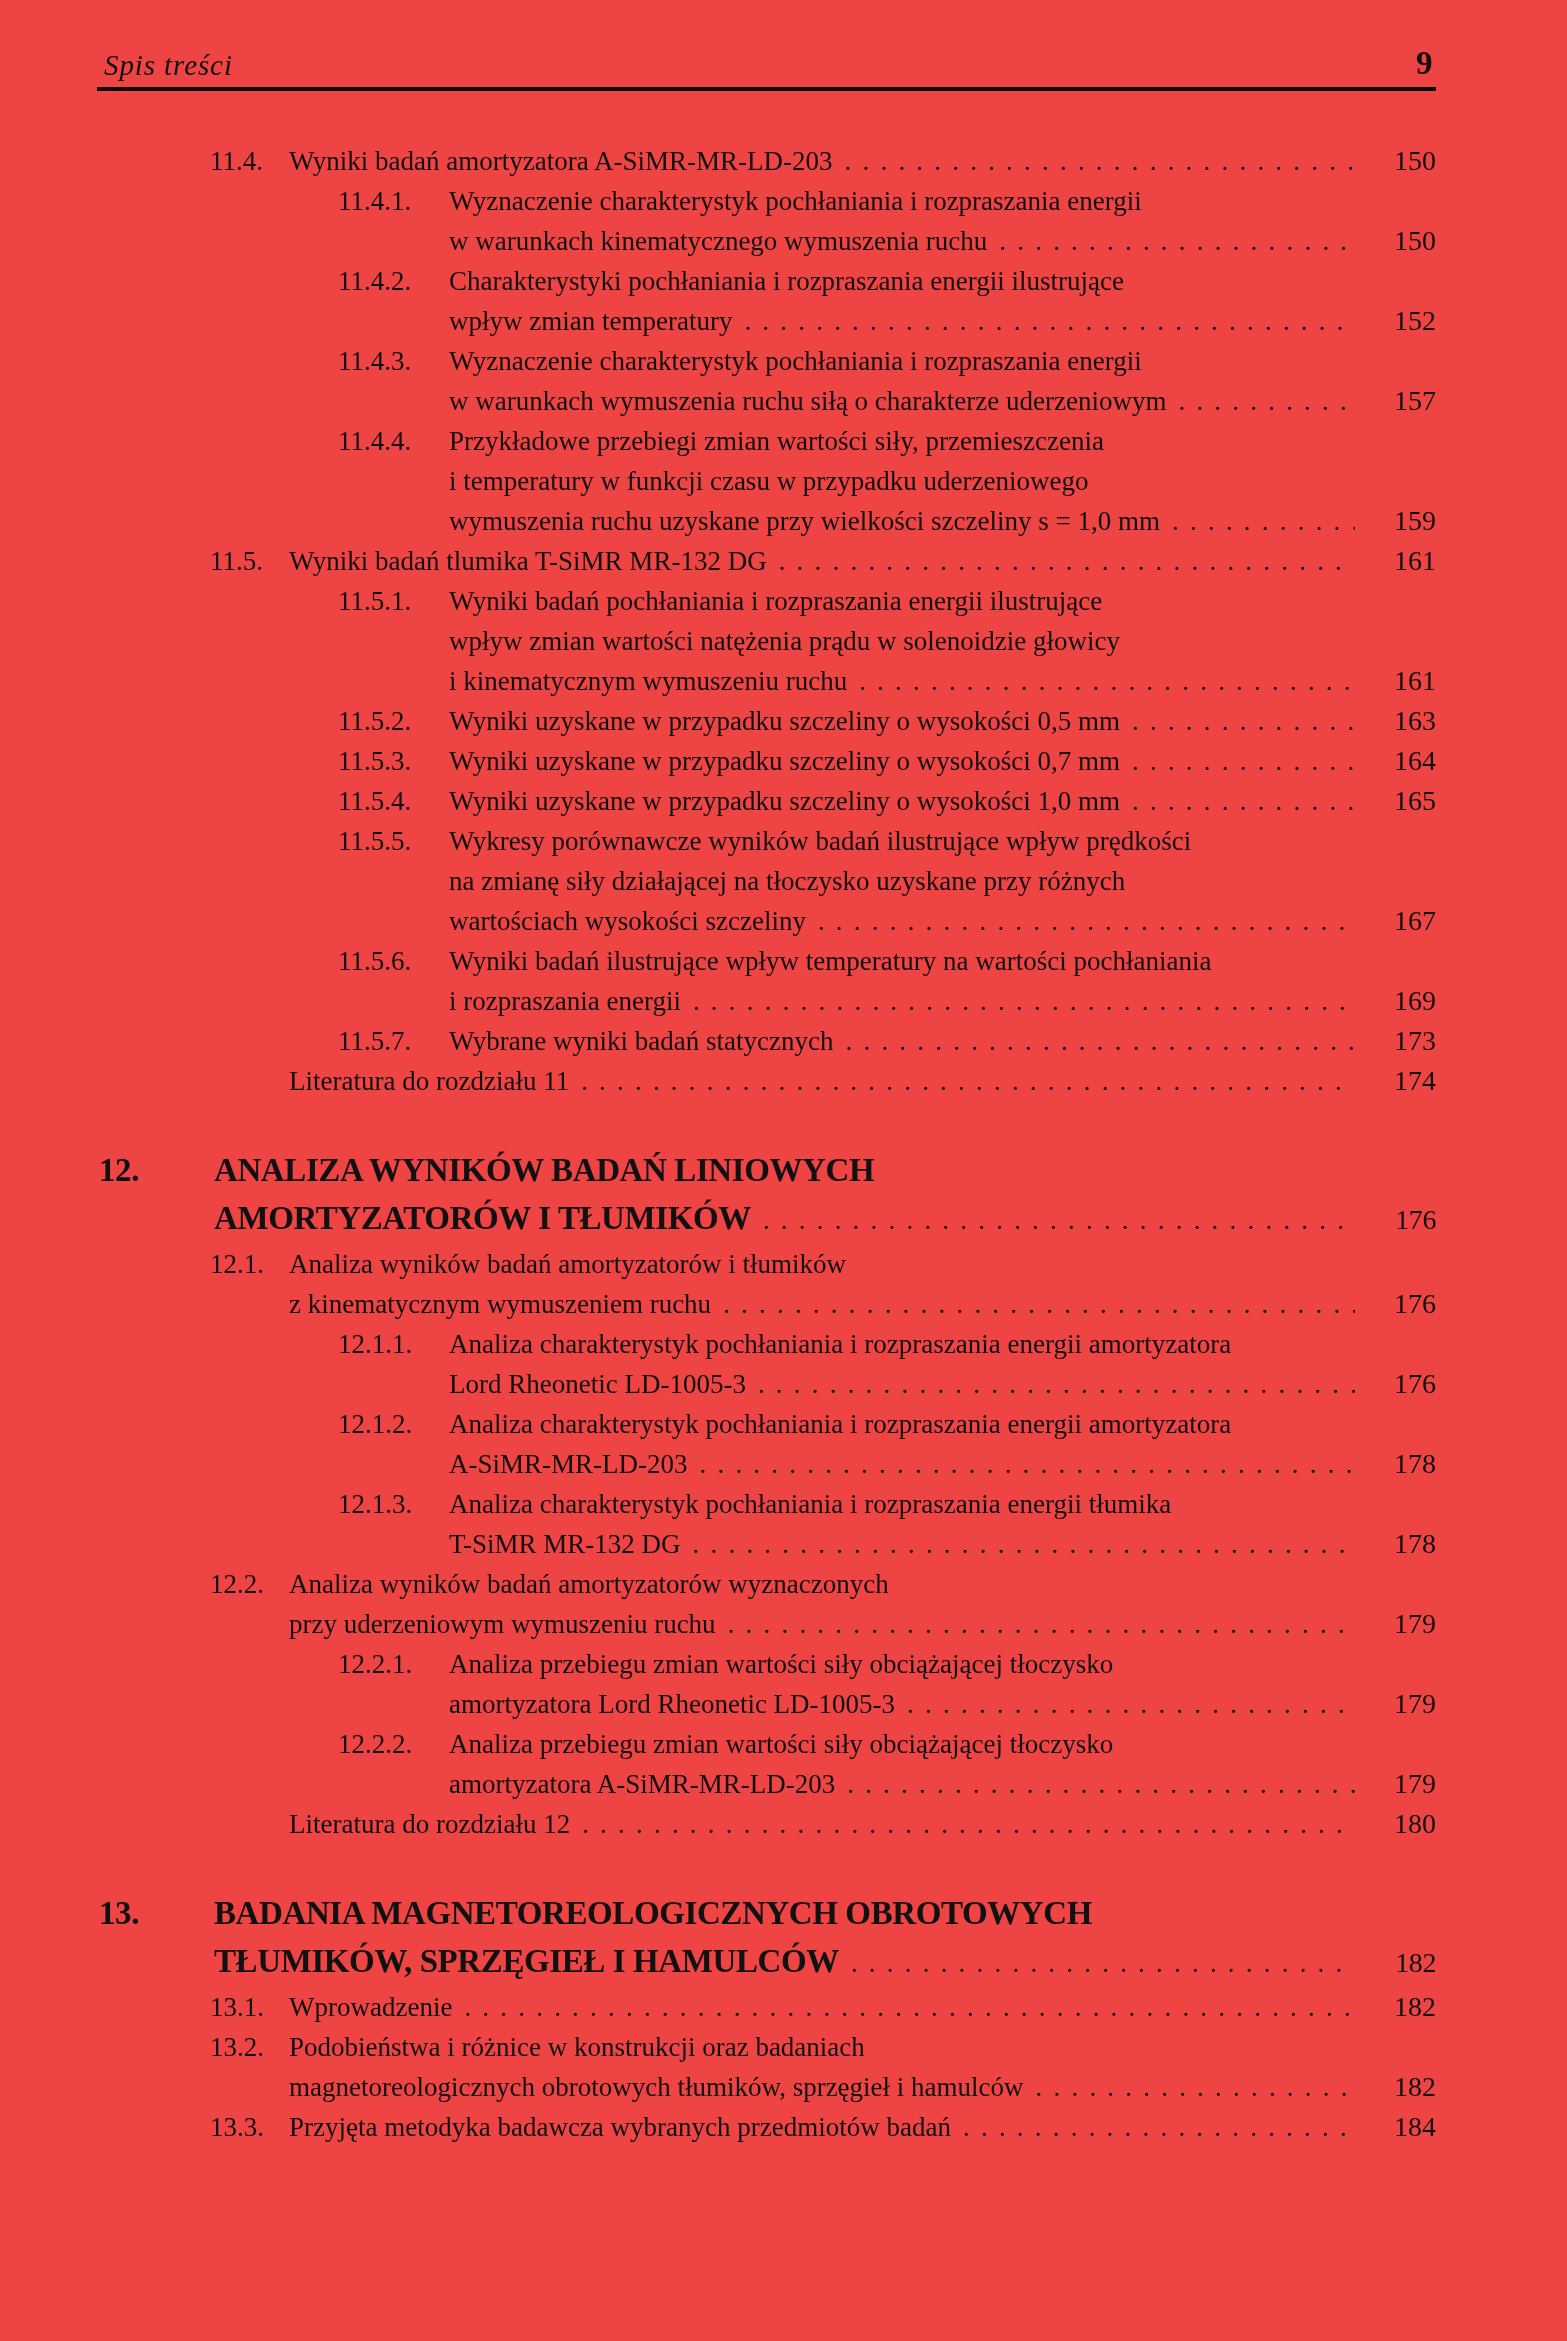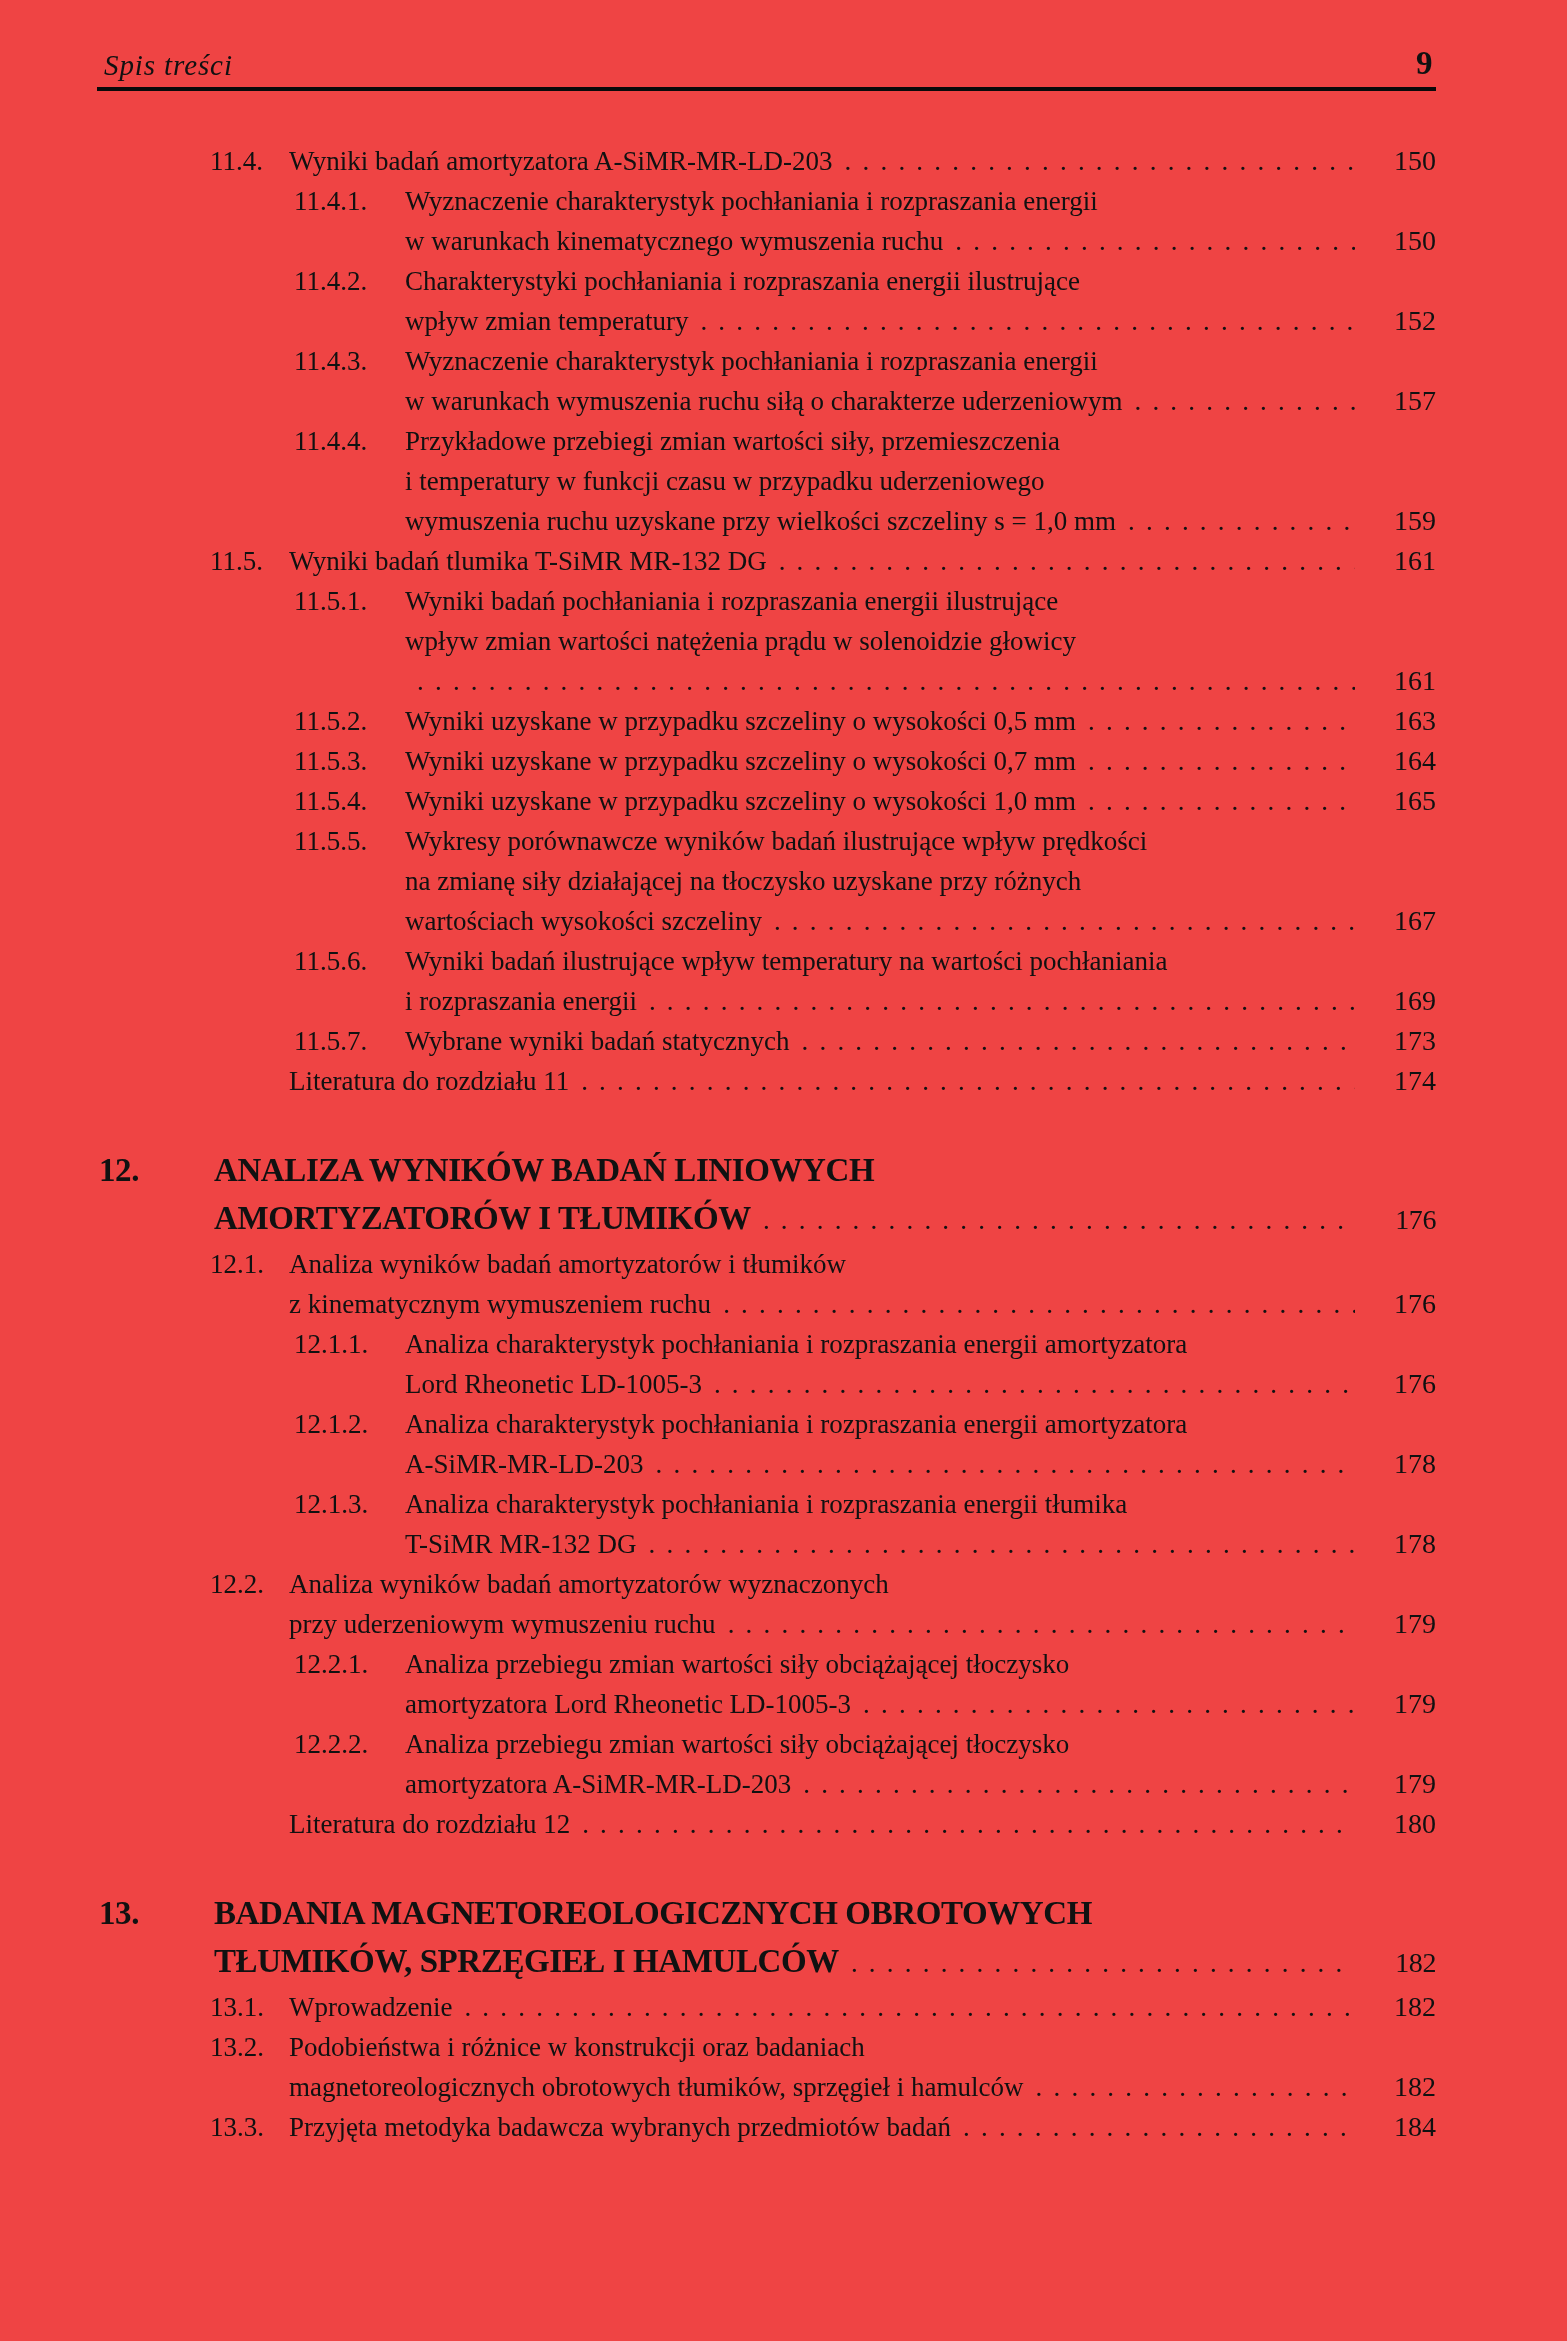--- a/index.html
+++ b/index.html
@@ -62,21 +62,21 @@
   }
   .leader::after{
     content:"........................................................................................................................";
   }
   
   .lvl-chapter{padding-left:99px;font-weight:bold;font-size:33px;line-height:48px;margin-top:45px;letter-spacing:-0.4px;gap:10px;}
   .lvl-chapter .label{width:105px;}
   .lvl-chapter .leader{letter-spacing:11.2px;}
   .lvl-section{padding-left:210px;}
   .lvl-section .label{width:79px;font-family:Liberation Serif, serif;}
-  .lvl-subsection{padding-left:294px;}
+  .lvl-subsection{padding-left:294px;margin-left:44px;}
   .lvl-subsection .label{width:111px;}
   .lvl-plain{padding-left:289px;}
 </style>
 </head>
 <body>
 
 <div class="page">
   <div class="header">
     <span class="header-title">Spis treści</span>
     <span class="header-page">9</span>
@@ -146,20 +146,21 @@
           </div>
         </div>
         <span class="page-col">161</span>
       </div>
       <div class="entry lvl-subsection">
         <span class="label">11.5.1.</span>
         <div class="text">
           <div class="line"><span class="line-text">Wyniki badań pochłaniania i rozpraszania energii ilustrujące</span></div>
           <div class="line"><span class="line-text">wpływ zmian wartości natężenia prądu w solenoidzie głowicy</span></div>
           <div class="line last">
+            <span class="line-text">i kinematycznym wymuszeniu ruchu</span>
             <span class="leader"></span>
           </div>
         </div>
         <span class="page-col">161</span>
       </div>
       <div class="entry lvl-subsection">
         <span class="label">11.5.2.</span>
         <div class="text">
           <div class="line last">
             <span class="line-text">Wyniki uzyskane w przypadku szczeliny o wysokości 0,5 mm</span>

